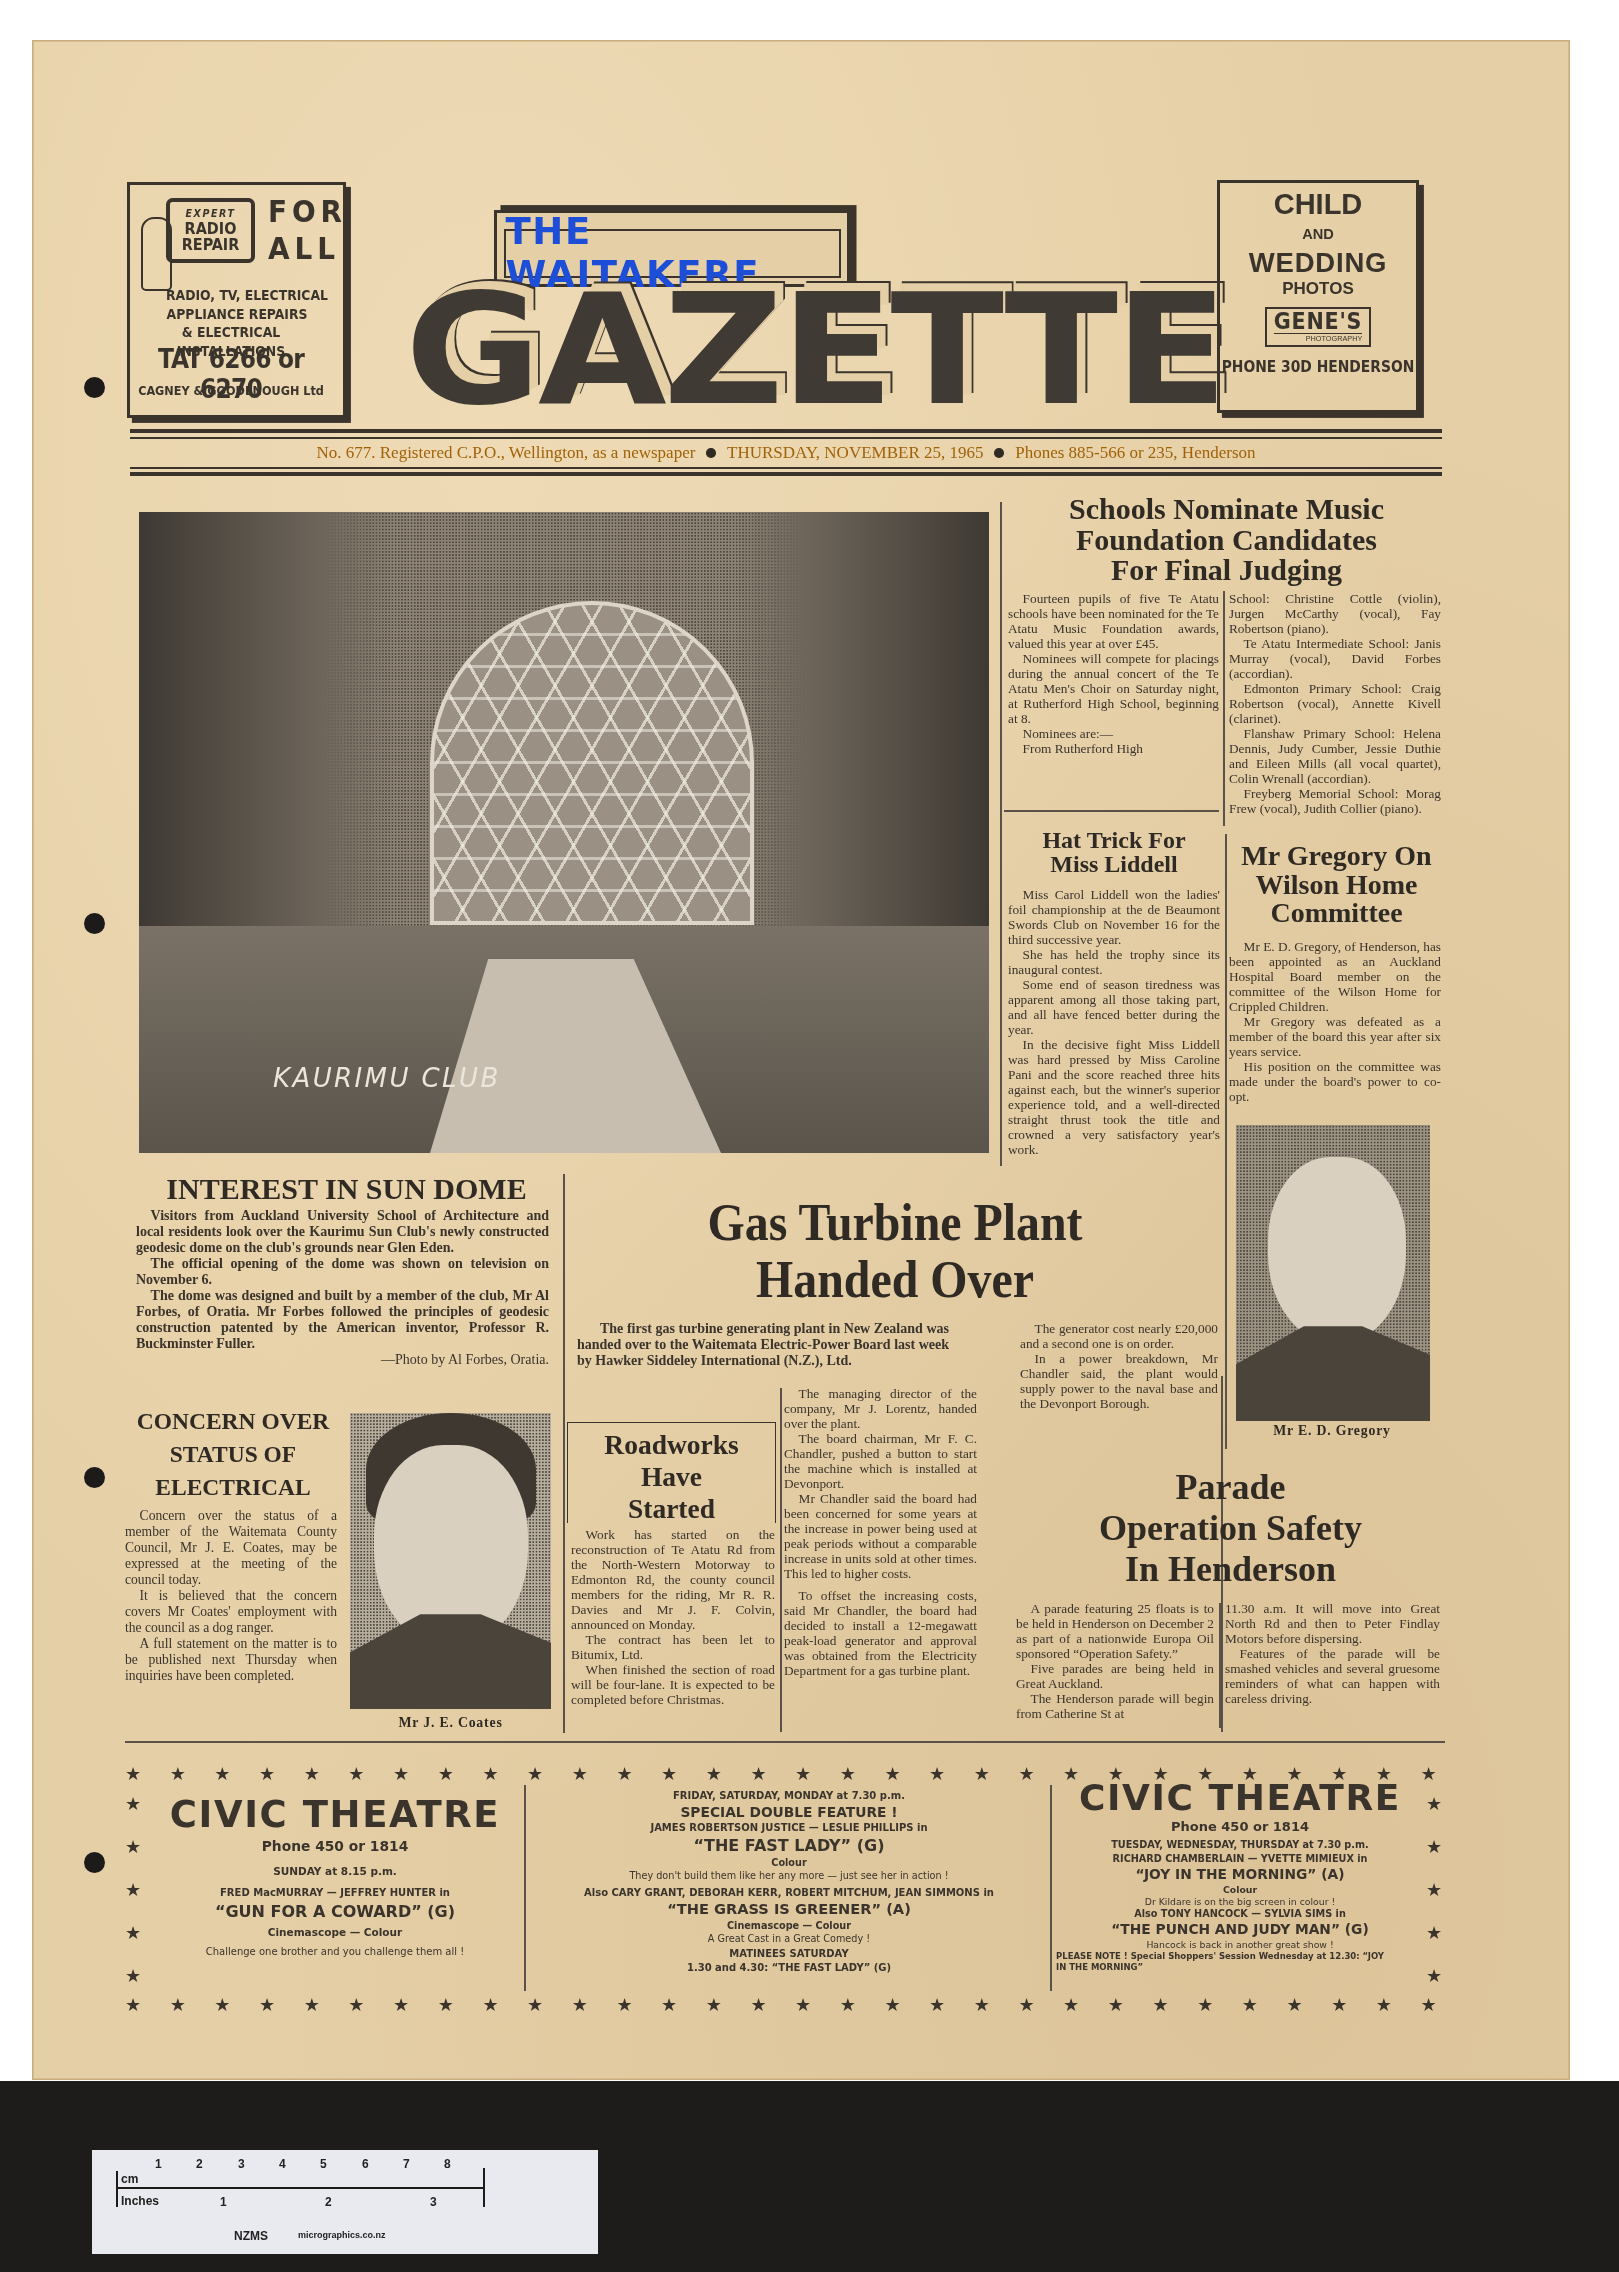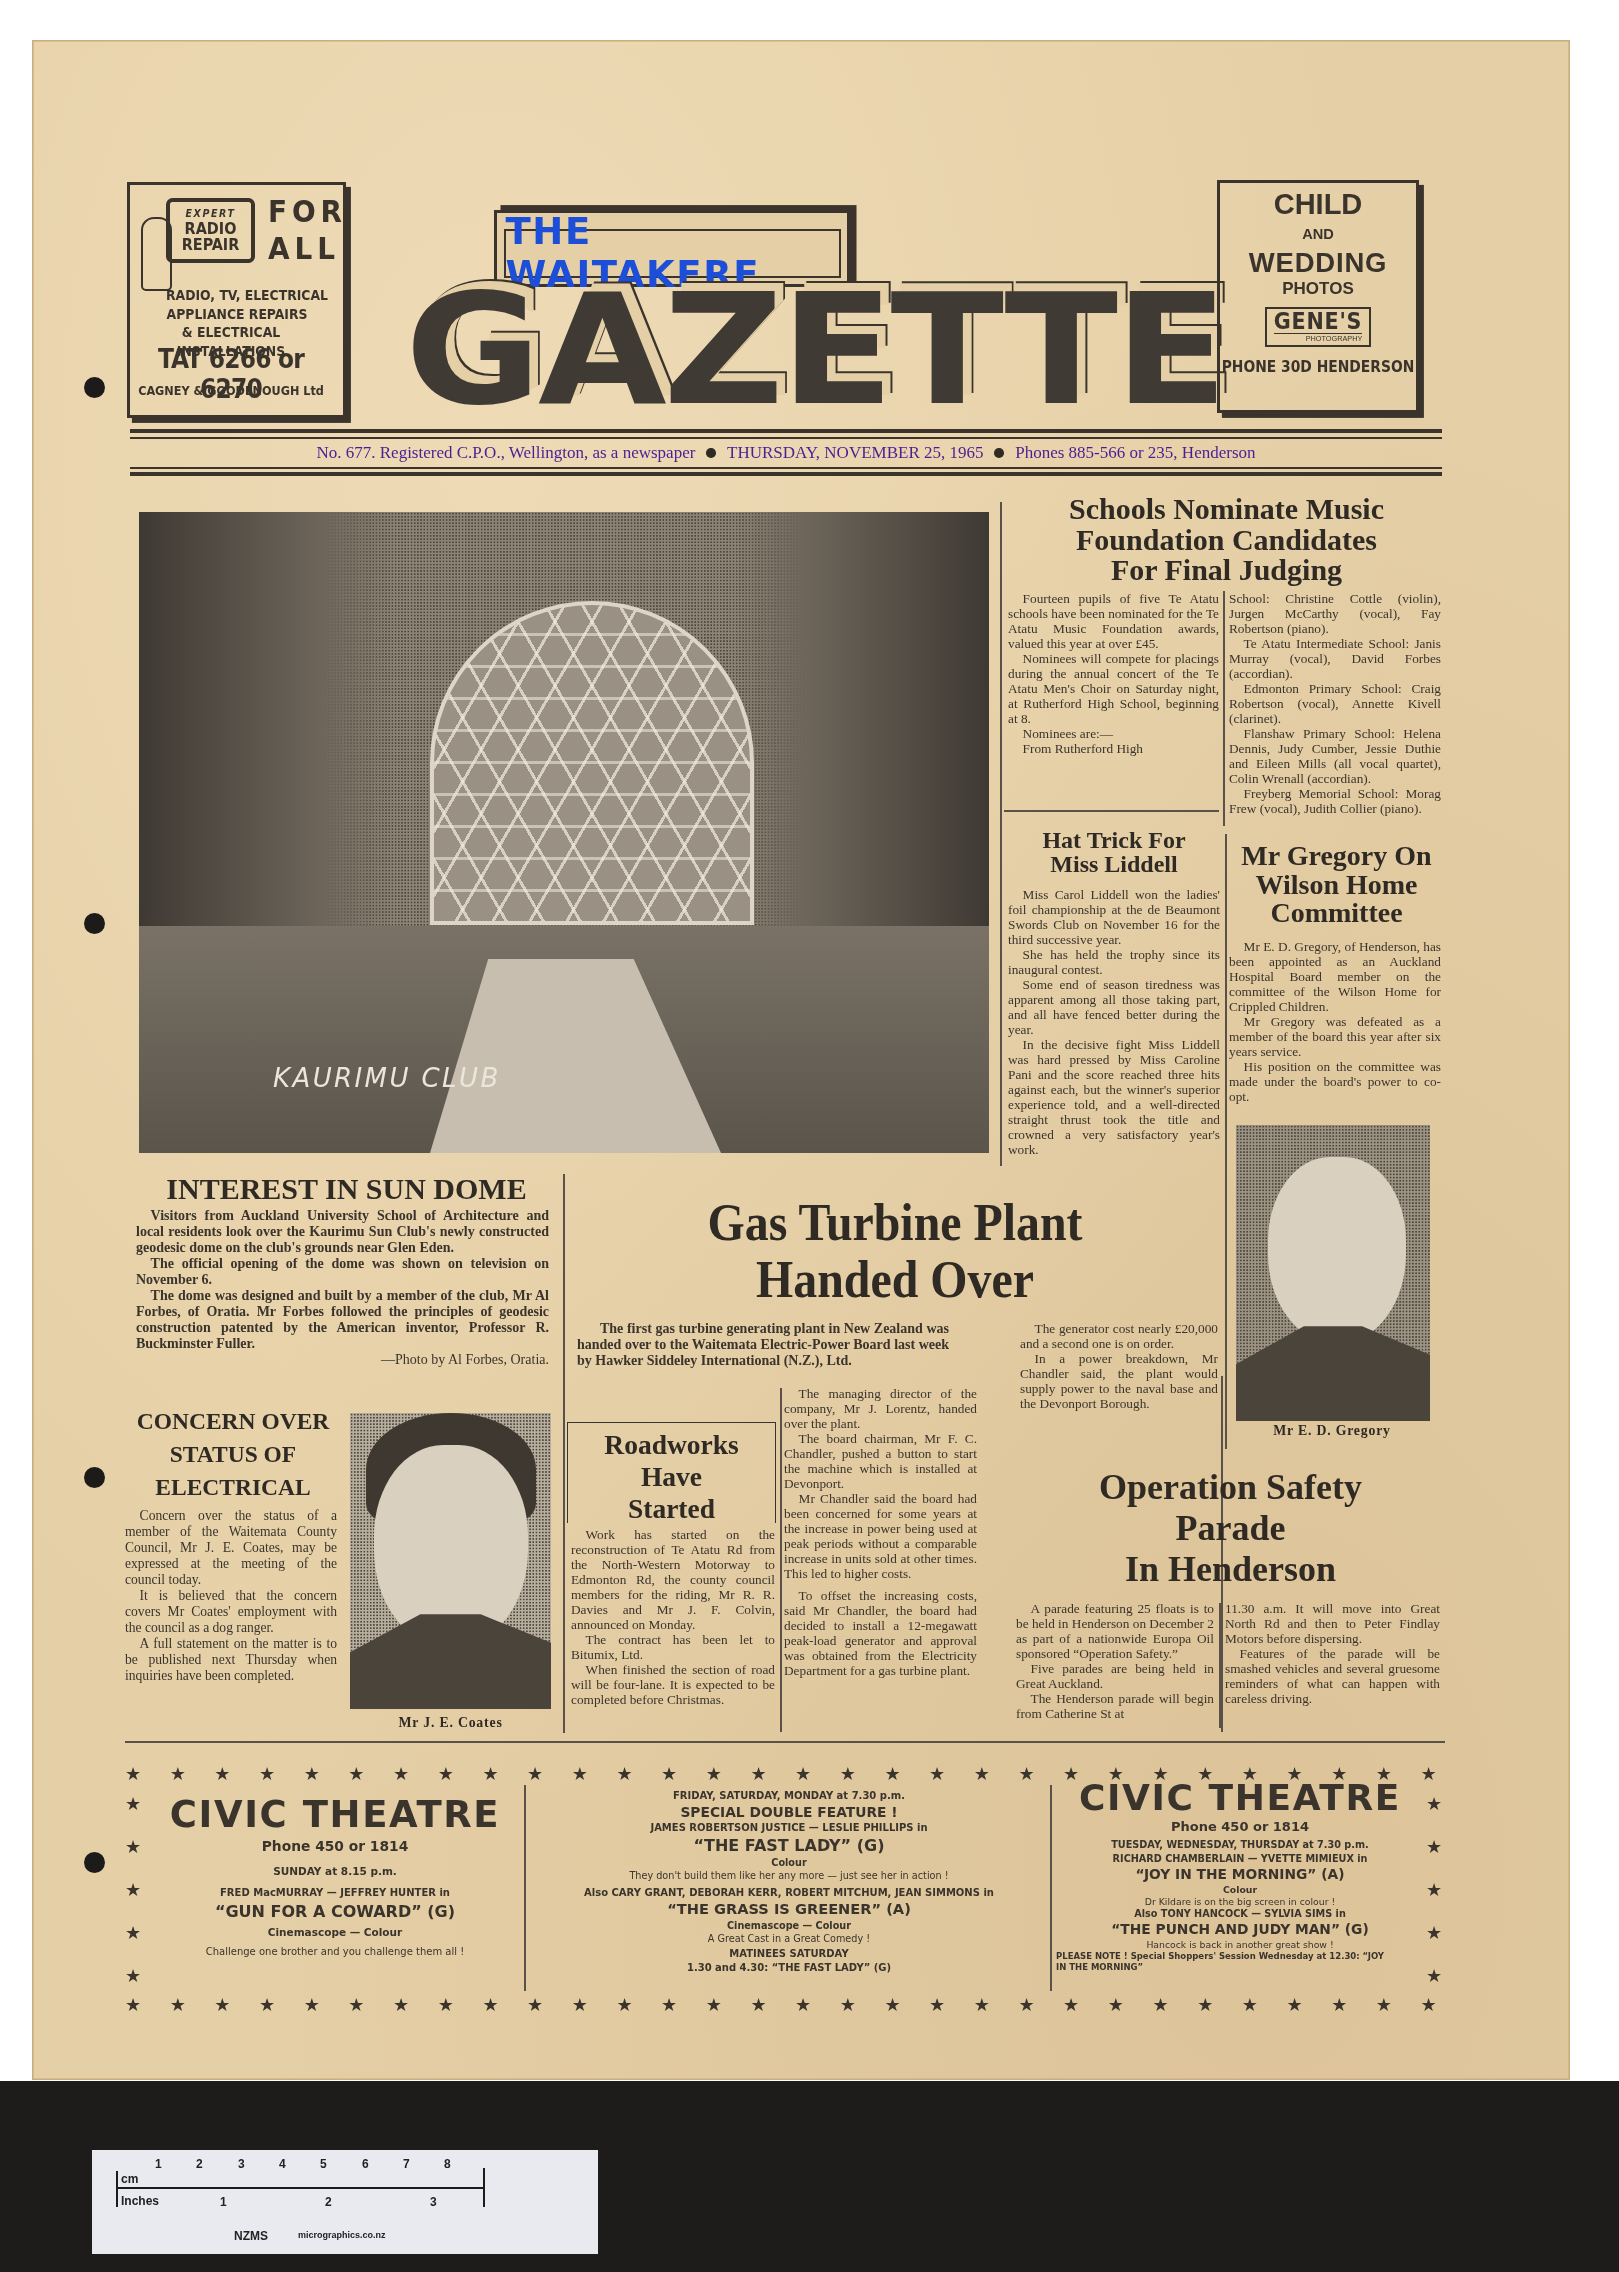--- a/index.html
+++ b/index.html
@@ -35,21 +35,21 @@
     display: flex; align-items: center; justify-content: center; font-size: 37px; font-weight: bold;
     letter-spacing: 1.6px; color: #1d4ed8; font-family: "DejaVu Sans", sans-serif; }
   .gazette-word { position: absolute; left: 0; top: 89px; width: 769px; height: 134px;
     font-family: "DejaVu Sans", sans-serif; font-weight: bold; font-size: 154px; line-height: 134px;
     color: #3f3a33; letter-spacing: -3.2px; text-shadow: 8px -8px 0 #e5cfa6, 9.7px -9.7px 0 #3a342c;
     transform: scaleX(1.08); transform-origin: left; }
 
   
   .rule { position: absolute; left: 130px; width: 1312px; background: #3a342c; }
   .dateline { position: absolute; left: 130px; top: 441px; width: 1312px; height: 24px; display: flex;
-    justify-content: center; align-items: center; gap: 11px; font-size: 17px; color: #4c1d95; }
+    justify-content: center; align-items: center; gap: 11px; font-size: 17px; color: #a16207; }
   .dot { width: 9.7px; height: 9.7px; background: #2f2a24; border-radius: 50%; display: inline-block; }
 
   
   .vrule { position: absolute; width: 1.6px; background: #5a5248; }
   .hrule { position: absolute; height: 1.6px; background: #5a5248; }
 
   
   .photo { position: absolute; overflow: hidden;
     background-image: radial-gradient(#4a443c 0.8px, transparent 1.1px);
     background-size: 3.2px 3.2px; }
@@ -273,22 +273,22 @@
   <div>Have</div>
   <div>Started</div>
 </div>
 <div class="body" style="left:571px;top:1527px;width:204px;">
   <p>Work has started on the reconstruction of Te Atatu Rd from the North-Western Motorway to Edmonton Rd, the county council members for the riding, Mr R. R. Davies and Mr J. F. Colvin, announced on Monday.</p>
   <p>The contract has been let to Bitumix, Ltd.</p>
   <p>When finished the section of road will be four-lane. It is expected to be completed before Christmas.</p>
 </div>
 
 <div class="head" style="left:1012px;top:1467px;width:437px;font-size:36px;line-height:41px;">
+  <div>Parade</div>
   <div>Operation Safety</div>
-  <div>Parade</div>
   <div>In Henderson</div>
 </div>
 <div class="body" style="left:1016px;top:1601px;width:198px;">
   <p>A parade featuring 25 floats is to be held in Henderson on December 2 as part of a nationwide Europa Oil sponsored “Operation Safety.”</p>
   <p>Five parades are being held in Great Auckland.</p>
   <p>The Henderson parade will begin from Catherine St at</p>
 </div>
 <div class="vrule" style="left:1219px;top:1603px;height:125px"></div>
 <div class="body" style="left:1225px;top:1601px;width:215px;">
   <p style="text-indent:0">11.30 a.m. It will move into Great North Rd and then to Peter Findlay Motors before dispersing.</p>

